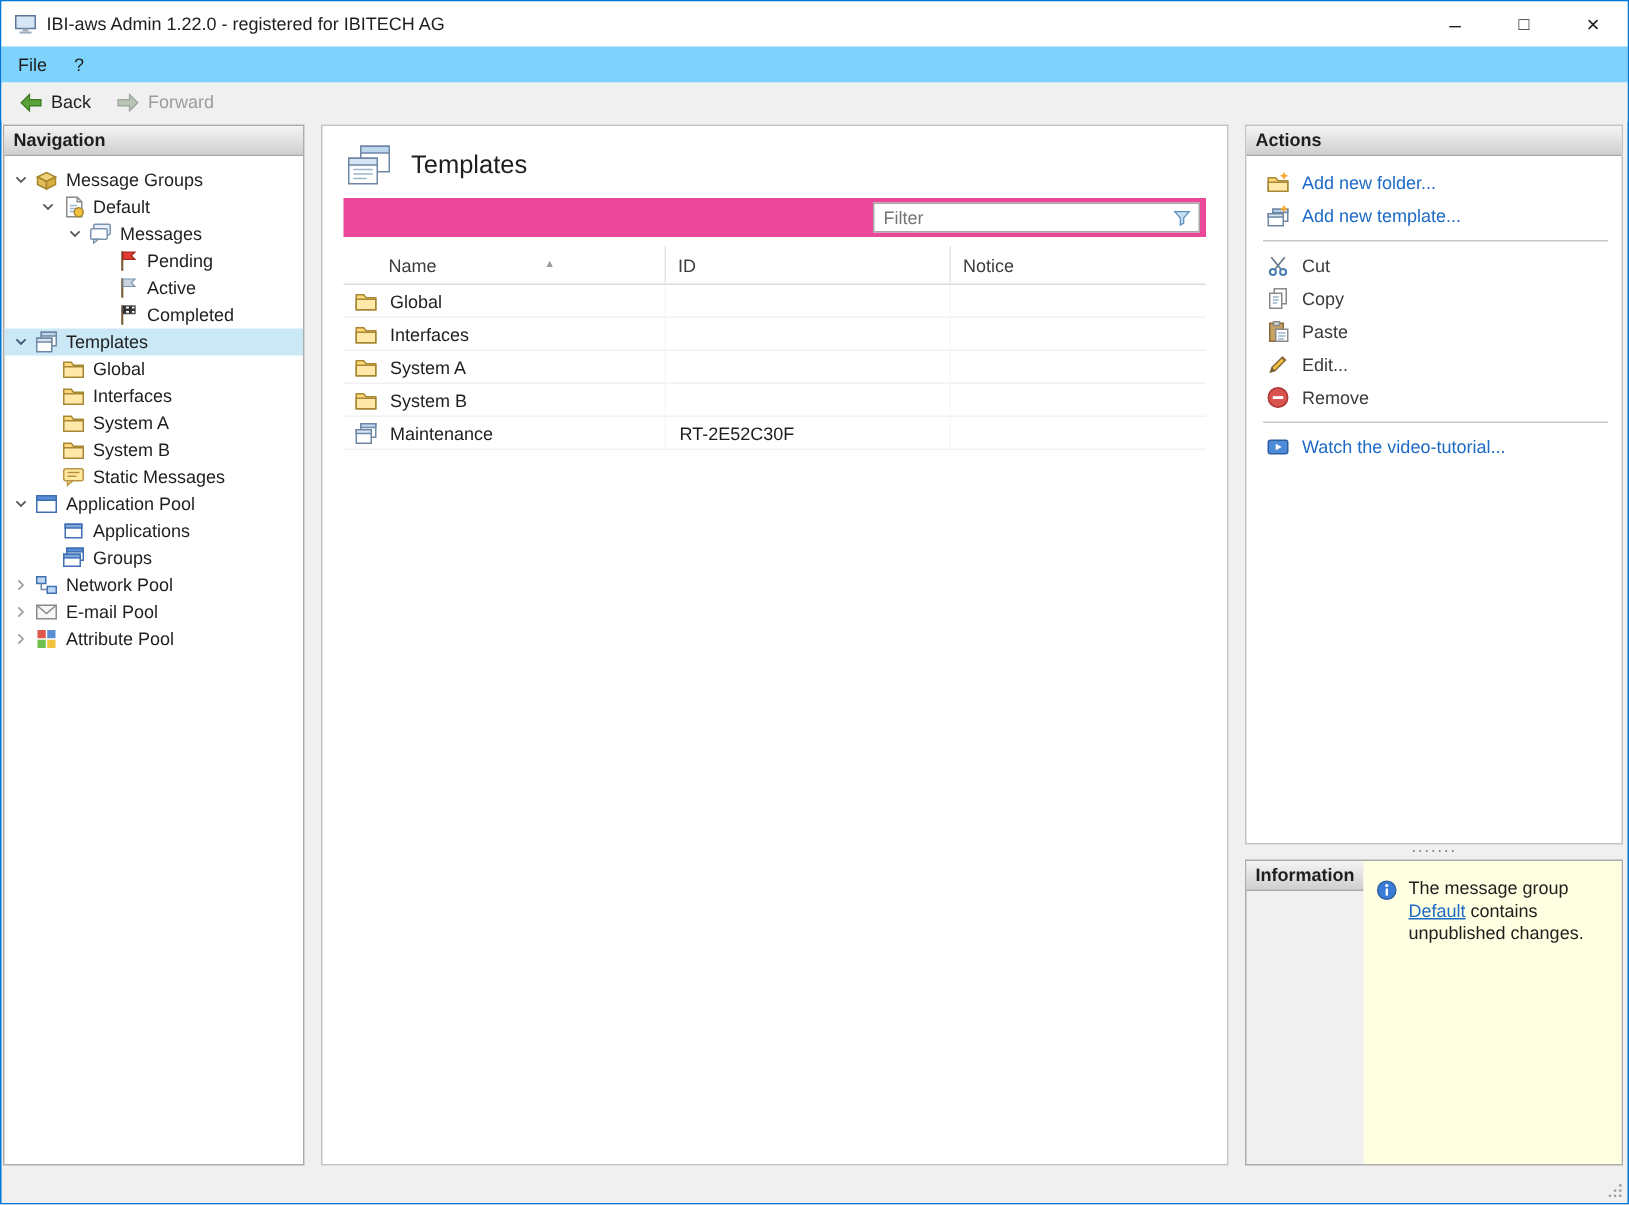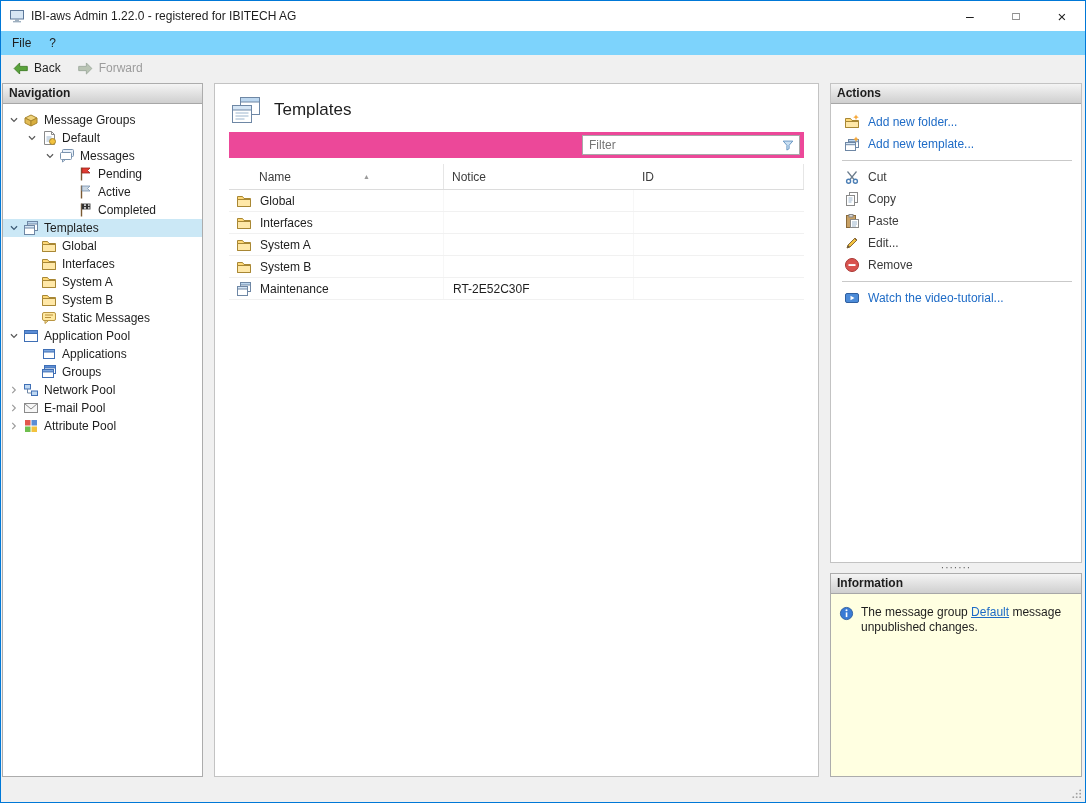--- a/index.html
+++ b/index.html
@@ -68,21 +68,21 @@
   .right-panel { width:252px; flex:0 0 252px; display:flex; flex-direction:column; }
   .actions-section { flex:1; border:1px solid #c3c3c3; background:#fff; display:flex; flex-direction:column; min-height:0; }
   .actions-body { padding:7px 0; overflow:hidden; }
   .action { height:22px; display:flex; align-items:center; gap:8px; padding-left:13px; color:#3a3a3a; cursor:default;text-align:center; }
   .action.link { color:#1E6BC6; cursor:pointer; }
   .action .aicon { width:16px; height:16px; flex:0 0 16px; }
   .action .aicon svg { width:100%; height:100%; display:block; }
   .sep { border-top:1px solid #c9c9c9; margin:5px 9px 5px 11px; }
   .splitter { height:10px; display:flex; align-items:center; justify-content:center; color:#555; cursor:row-resize; }
   .splitter span { font-size:10px; line-height:6px; letter-spacing:1px; }
-  .info-section { height:204px; flex:0 0 204px; border:1px solid #acacac; display:flex; flex-direction:column; }
+  .info-section { height:204px; flex:0 0 204px; border:1px solid #acacac; display:flex; }
   .info-body { flex:1; background:#FFFFE1; padding:11px 8px; display:flex; gap:7px; align-items:flex-start; }
   .info-body .iicon { width:15px; height:15px; flex:0 0 15px; margin-top:1px; }
   .info-body .iicon svg { width:100%; height:100%; display:block; }
   .info-text { line-height:15px; max-width:205px; }
   .info-link { color:#1E6BC6; text-decoration:underline; cursor:pointer; }
 
   
   .statusbar { height:16px; position:relative; flex:0 0 auto; }
   .grip { position:absolute; right:3px; bottom:3px; width:11px; height:11px; }
 </style>
@@ -407,25 +407,25 @@
                 </svg>
             </span>
           </div>
         </div>
 
         <div class="grid-head">
           <div class="hcell hname">
             <span>Name</span>
             <span class="sort-arrow">▲</span>
           </div>
+          <div class="hcell">
+            <span>ID</span>
+          </div>
           <div class="hcell" style="border-right:none">
             <span>Notice</span>
-          </div>
-          <div class="hcell">
-            <span>ID</span>
           </div>
         </div>
 
         <div class="grid-row">
           <span class="ricon">
               <svg viewBox="0 0 16 16">
                 <path d="M1.5 3.5h5l1.5 2h6.5v8h-13z" fill="#ffd978" stroke="#a88734"></path>
                 <path d="M1.5 6.5h13v7h-13z" fill="#ffe8a8" stroke="#a88734"></path>
               </svg>
             </span>
@@ -586,21 +586,21 @@
       <div class="info-section">
         <div class="panel-header">Information</div>
         <div class="info-body">
           <span class="iicon">
             <svg viewBox="0 0 16 16">
                 <circle cx="8" cy="8" r="6.5" fill="#3a7bd5" stroke="#2f5fa0"></circle>
                 <rect x="7.2" y="6.8" width="1.7" height="5" fill="#fff"></rect>
                 <circle cx="8" cy="4.6" r="1.1" fill="#fff"></circle>
               </svg>
           </span>
-          <span class="info-text"><span>The message group </span><a class="info-link">Default</a><span> message unpublished changes.</span></span>
+          <span class="info-text"><span>The message group </span><a class="info-link">Default</a><span> contains unpublished changes.</span></span>
         </div>
       </div>
     </div>
 
   </div>
 
   <div class="statusbar">
     <span class="grip">
       <svg viewBox="0 0 12 12">
           <g fill="#a0a0a0">

